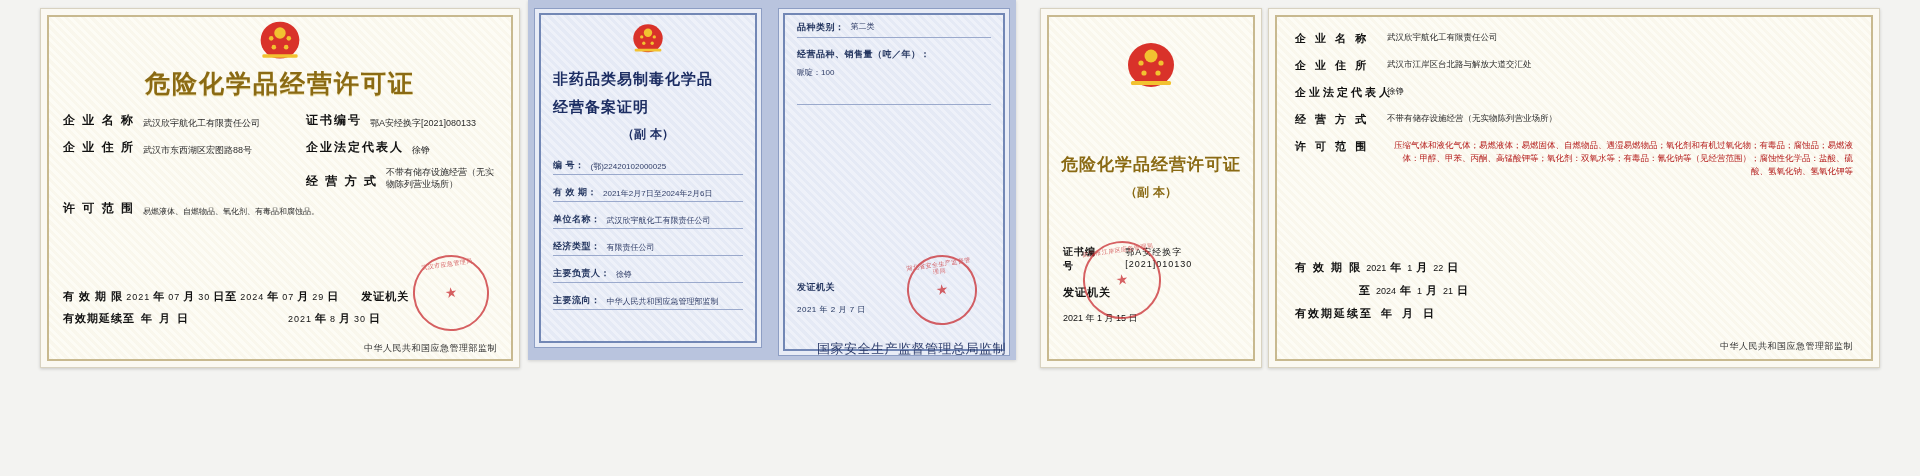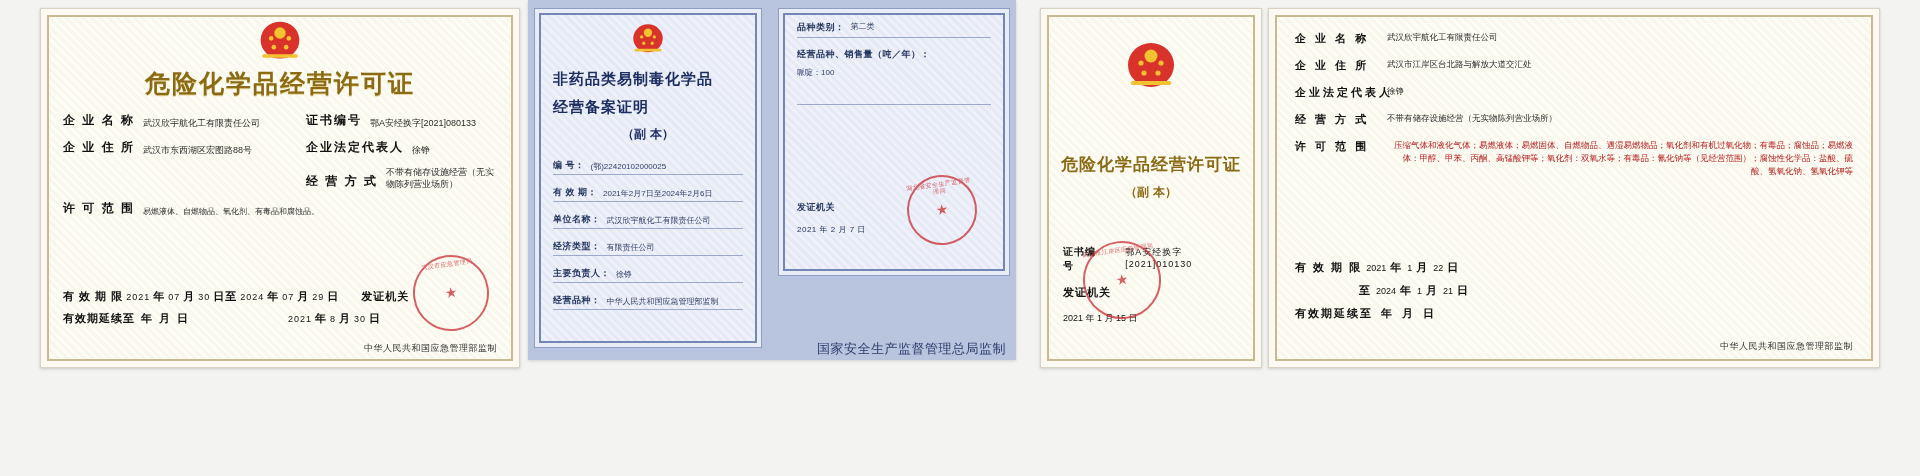--- a/index.html
+++ b/index.html
@@ -201,21 +201,21 @@
     border-bottom: 1px solid #9aa9cc;
     padding-bottom: 2px;
     margin-bottom: 11px;
     min-height: 13px;
   }
   .c2-row .k { white-space: nowrap; font-weight: bold; letter-spacing: .5px; text-align: center; }
   .c2-row .v { padding-left: 6px; color: #33406a; font-size: 8px; }
   .cert3 {
     position: absolute;
     left: 250px; top: 8px;
-    width: 232px; height: 268px;
+    width: 232px; height: 348px;
     background: #e8ecf6;
     border: 1px solid #8d9ec4;
     box-sizing: border-box;
     padding: 4px;
   }
   .c3-row {
     display: flex;
     align-items: flex-start;
     font-size: 9px;
     color: #23355f;
@@ -511,21 +511,21 @@
           </div>
           <div class="c2-row">
             <span class="k">经济类型：</span>
             <span class="v">有限责任公司</span>
           </div>
           <div class="c2-row">
             <span class="k">主要负责人：</span>
             <span class="v">徐铮</span>
           </div>
           <div class="c2-row">
-            <span class="k">经营品种：</span>
+            <span class="k">主要流向：</span>
             <span class="v">中华人民共和国应急管理部监制</span>
           </div>
         </div>
       </div>
     </div>
 
     <div class="cert3">
       <div class="inner">
         <div class="c3-row">
           <span class="k">品种类别：</span>

